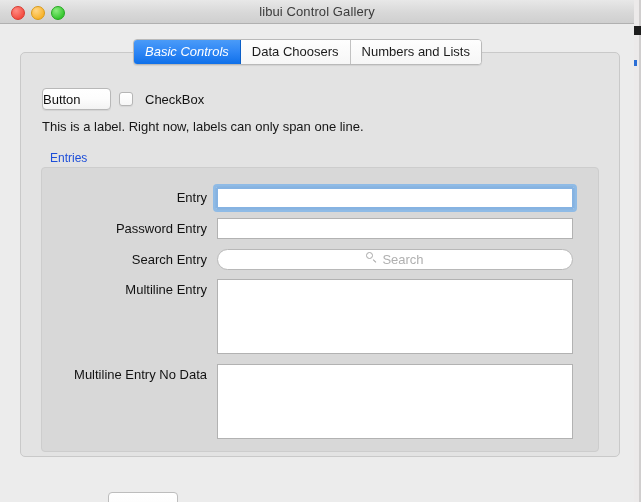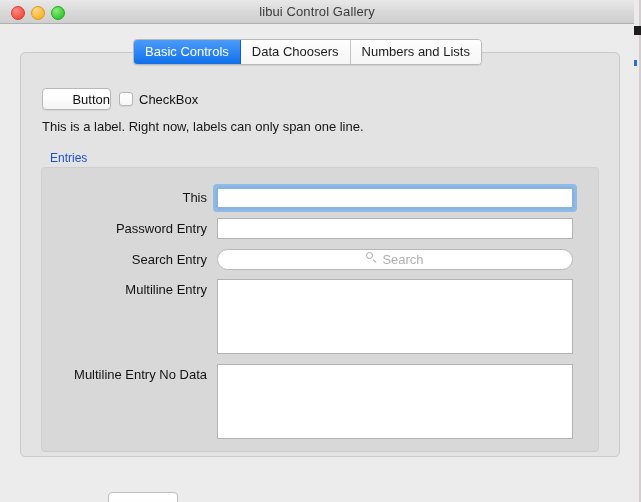--- a/index.html
+++ b/index.html
@@ -105,20 +105,21 @@
     background: linear-gradient(to bottom, #fefefe 0%, #f6f6f6 100%);
     border-right: 1px solid #c2c2c2;
     white-space: nowrap;
     box-sizing: border-box;
   }
   .tab:last-child { border-right: none; }
   .tab.selected {
     background: linear-gradient(to bottom, #4a9bf8 0%, #2e86f5 50%, #0f70e9 100%);
     color: #ffffff;
     border-right: 1px solid #0c5fc7;
+    font-style: italic;
   }
 
   
   .tabpanel {
     position: absolute;
     left: 20px; top: 52px;
     width: 600px;
     height: 405px;
     background: #e3e3e3;
     border: 1px solid #c9c9c9;
@@ -131,42 +132,42 @@
     position: absolute;
     left: 42px; top: 88px;
     width: 69px; height: 22px;
     background: linear-gradient(to bottom, #ffffff 0%, #fdfdfd 48%, #f3f3f3 100%);
     border: 1px solid #b8b8b8;
     border-radius: 4px;
     box-shadow: 0 1px 1px rgba(0,0,0,0.07);
     font-size: 13px;
     color: #101010;
     line-height: 21px;
-    text-align: right;
+    text-align: left;
     box-sizing: border-box;
   }
 
   
   .checkbox-row {
     position: absolute;
     left: 119px; top: 89px;
     height: 20px;
     display: flex;
     align-items: center;
   }
   .checkbox-box {
     width: 14px; height: 14px;
     background: linear-gradient(to bottom, #ffffff 0%, #f7f7f7 100%);
     border: 1px solid #b5b5b5;
     border-radius: 3px;
     box-shadow: 0 1px 1px rgba(0,0,0,0.06);
     box-sizing: border-box;
   }
   .checkbox-label {
-    margin-left: 6px;
+    margin-left: 12px;
     font-size: 13px;
     color: #121212;
   }
 
   
   .plain-label {
     position: absolute;
     left: 42px; top: 119px;
     font-size: 13px;
     color: #161616;
@@ -306,21 +307,21 @@
     <div class="checkbox-box"></div>
     <div class="checkbox-label">CheckBox</div>
   </div>
 
   <div class="plain-label">This is a label. Right now, labels can only span one line.</div>
 
   <div class="groupbox-title">Entries</div>
   <div class="groupbox-body"></div>
 
   <div class="form-row" style="left:50px; top:186px; width:525px;">
-    <div class="row-label" style="line-height:24px;">This</div>
+    <div class="row-label" style="line-height:24px;">Entry</div>
     <div class="text-field focused" style="width:360px; height:24px; line-height:22px;"></div>
   </div>
 
   <div class="form-row" style="left:50px; top:218px; width:525px;">
     <div class="row-label" style="line-height:21px;">Password Entry</div>
     <div class="text-field" style="width:356px; height:21px; line-height:19px; margin-left:2px;"></div>
   </div>
 
   <div class="form-row" style="left:50px; top:249px; width:525px;">
     <div class="row-label" style="line-height:21px;">Search Entry</div>

